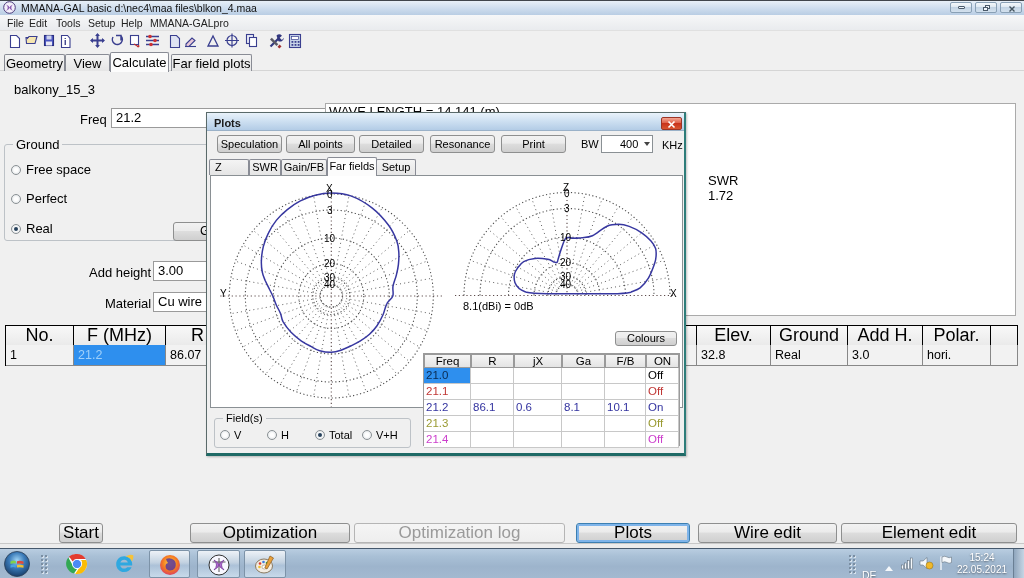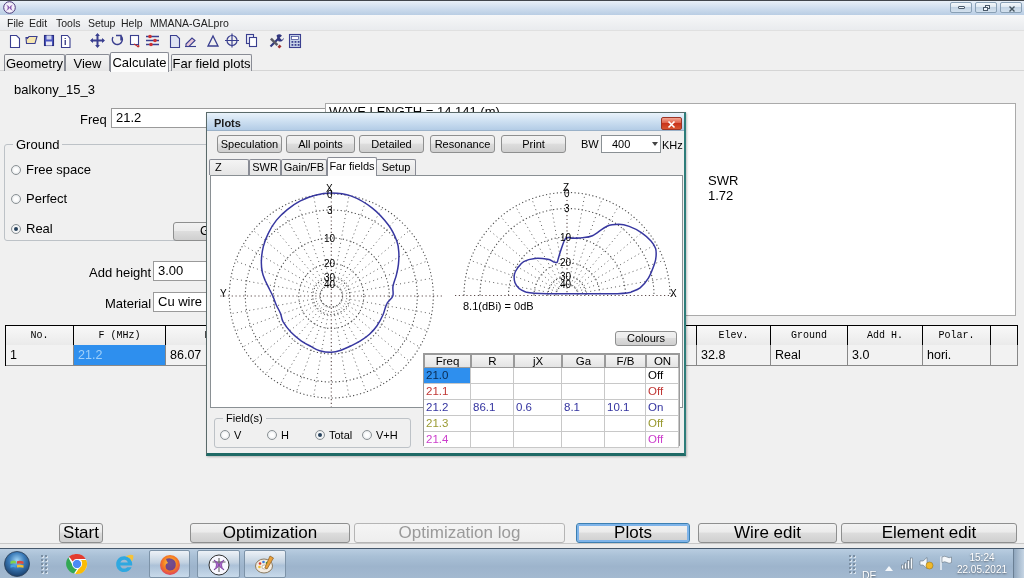--- a/index.html
+++ b/index.html
@@ -31,20 +31,21 @@
   background-size:4px 4px, 4px 4px; background-position:0 0, 1px 1px; }
 .tbtn { border:1px solid #7d93a8; border-radius:2px;
   background:linear-gradient(rgba(255,255,255,0.75), rgba(255,255,255,0.35) 45%, rgba(190,210,230,0.45) 55%, rgba(220,235,248,0.65)); }
 </style>
 </head>
 <body>
 <div id="screen">
 
 <div class="abs" id="titlebar" style="left:0;top:0;width:1024px;height:15px;
  background:linear-gradient(#e8eff7 0%,#cfdeee 50%,#b9cde4 100%);border-top:1px solid #41464c;"></div>
+<div class="abs" style="left:21px;top:1px;width:700px;height:14px;font-size:10.5px;line-height:14px;color:#101010;">MMANA-GAL basic d:\nec4\maa files\blkon_4.maa</div>
 <svg class="abs" style="left:3px;top:1px;" width="13" height="13" viewBox="0 0 13 13">
   <circle cx="6.5" cy="6.5" r="5.8" fill="#f4f0fa" stroke="#4a3a7a" stroke-width="1"></circle>
   <path d="M3 3.5 Q6.5 6.5 3 10 Q6.5 8 6.5 6.5 Q6.5 8 10 10 Q6.5 6.5 10 3.5 Q6.5 5 6.5 6.5 Q6.5 5 3 3.5 Z" fill="#8a5ab0"></path>
 </svg>
 
 <div class="abs winbtn" style="left:950px;top:2px;width:22px;height:11px;">
   <div style="position:absolute;left:7px;top:3px;width:7px;height:3px;border:1px solid #4a5a6a;border-radius:1px;background:#eef4fa;"></div>
 </div>
 <div class="abs winbtn" style="left:975px;top:2px;width:22px;height:11px;">
   <div style="position:absolute;left:9px;top:2px;width:5px;height:4px;border:1px solid #4a5a6a;background:#eef4fa;"></div>
@@ -152,21 +153,21 @@
 <div class="abs" style="left:26px;top:221px;">Real</div>
 <div class="btn" style="left:173px;top:222px;width:130px;height:19px;line-height:17px;text-align:left;padding-left:26px;font-size:12.5px;">Ground setup</div>
 
 <div class="abs" style="left:89px;top:265px;">Add height</div>
 <div class="abs" style="left:153px;top:261px;width:170px;height:20px;background:#fff;border:1px solid #9a9a9a;line-height:18px;padding-left:4px;">3.00</div>
 <div class="abs" style="left:105px;top:296px;">Material</div>
 <div class="abs" style="left:153px;top:292px;width:170px;height:20px;background:#fff;border:1px solid #9a9a9a;line-height:18px;padding-left:4px;">Cu wire</div>
 
 <style>
 .mth { position:absolute; top:325px; height:24px; background:linear-gradient(#f8f8f8,#e8e8e8);
- border:1px solid #000; border-left:none; text-align:center; line-height:19px; font-size:10px;font-family:Liberation Mono, monospace; }
+ border:1px solid #000; border-left:none; text-align:center; line-height:19px; font-size:18px; }
 .mtc { position:absolute; top:345px; height:21px; background:#f2f2f2; border-right:1px solid #888;
  border-bottom:1px solid #888; line-height:20px; font-size:12.5px; padding-left:4px; }
 </style>
 <div class="abs" style="left:5px;top:325px;width:1013px;height:41px;border-left:1px solid #000;"></div>
 <div class="mth" style="left:6px;width:68px;">No.</div>
 <div class="mth" style="left:74px;width:92px;">F (MHz)</div>
 <div class="mth" style="left:166px;width:120px;">R (Ohm)</div>
 <div class="mth" style="left:286px;width:120px;">jX</div>
 <div class="mth" style="left:406px;width:140px;">SWR</div>
 <div class="mth" style="left:546px;width:151px;">Gh dBd</div>
@@ -208,21 +209,21 @@
           </svg>
     </div>
   </div>
 
   <div class="btn" style="left:10px;top:22px;width:65px;height:18px;line-height:16px;font-size:11px;">Speculation</div>
   <div class="btn" style="left:79px;top:22px;width:69px;height:18px;line-height:16px;font-size:11px;">All points</div>
   <div class="btn" style="left:152px;top:22px;width:65px;height:18px;line-height:16px;font-size:11px;">Detailed</div>
   <div class="btn" style="left:223px;top:22px;width:65px;height:18px;line-height:16px;font-size:11px;">Resonance</div>
   <div class="btn" style="left:294px;top:22px;width:65px;height:18px;line-height:16px;font-size:11px;">Print</div>
   <div class="abs" style="left:374px;top:25px;font-size:11px;">BW</div>
-  <div class="abs" style="left:394px;top:22px;width:60px;height:18px;background:#fff;border:1px solid #8a9094;font-size:11px;line-height:16px;padding-left:10px;">400
+  <div class="abs" style="left:394px;top:22px;width:52px;height:18px;background:#fff;border:1px solid #8a9094;font-size:11px;line-height:16px;padding-left:18px;">400
     <span style="position:absolute;right:2px;top:6px;width:0;height:0;border:3.5px solid transparent;border-top:4.5px solid #444;"></span>
   </div>
   <div class="abs" style="left:455px;top:26px;font-size:11px;">KHz</div>
 
   <div class="tab" style="left:2px;top:46px;width:40px;height:16px;line-height:15px;font-size:11px;text-align:left;padding-left:5px;">Z</div>
   <div class="tab" style="left:42px;top:46px;width:32px;height:16px;line-height:15px;font-size:11px;">SWR</div>
   <div class="tab" style="left:74px;top:46px;width:46px;height:16px;line-height:15px;font-size:11px;">Gain/FB</div>
   <div class="tab act" style="left:120px;top:44px;width:50px;height:19px;line-height:17px;font-size:11px;">Far fields</div>
   <div class="tab" style="left:169px;top:46px;width:40px;height:16px;line-height:15px;font-size:11px;">Setup</div>
 

